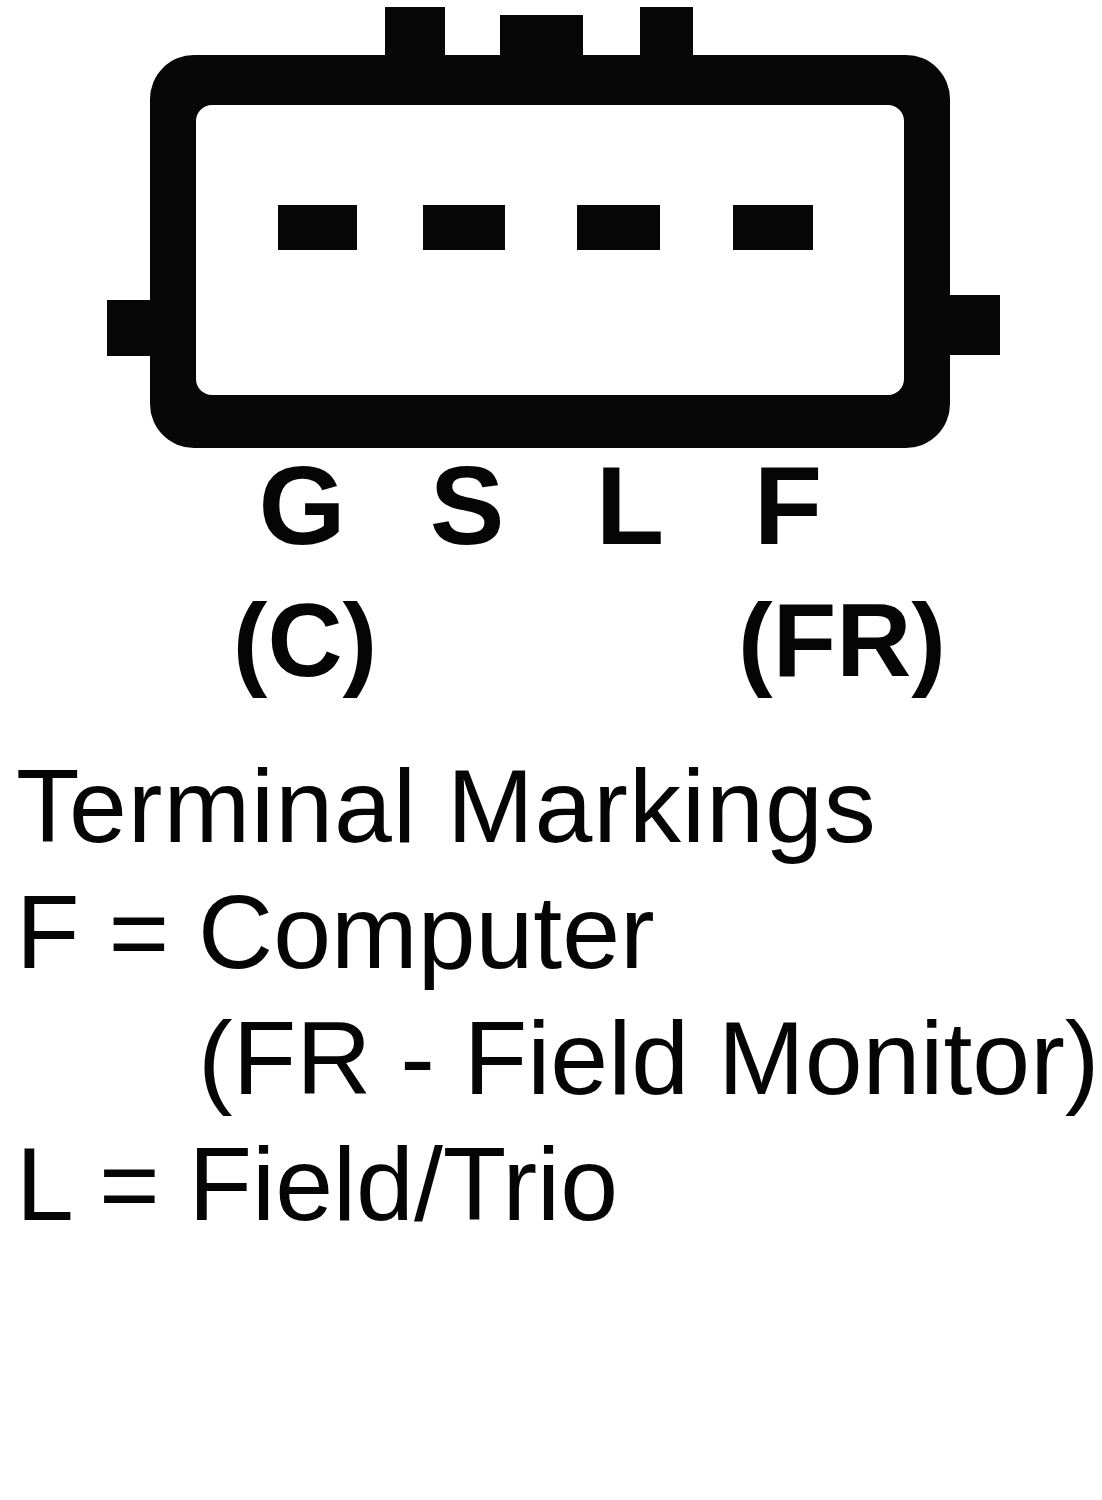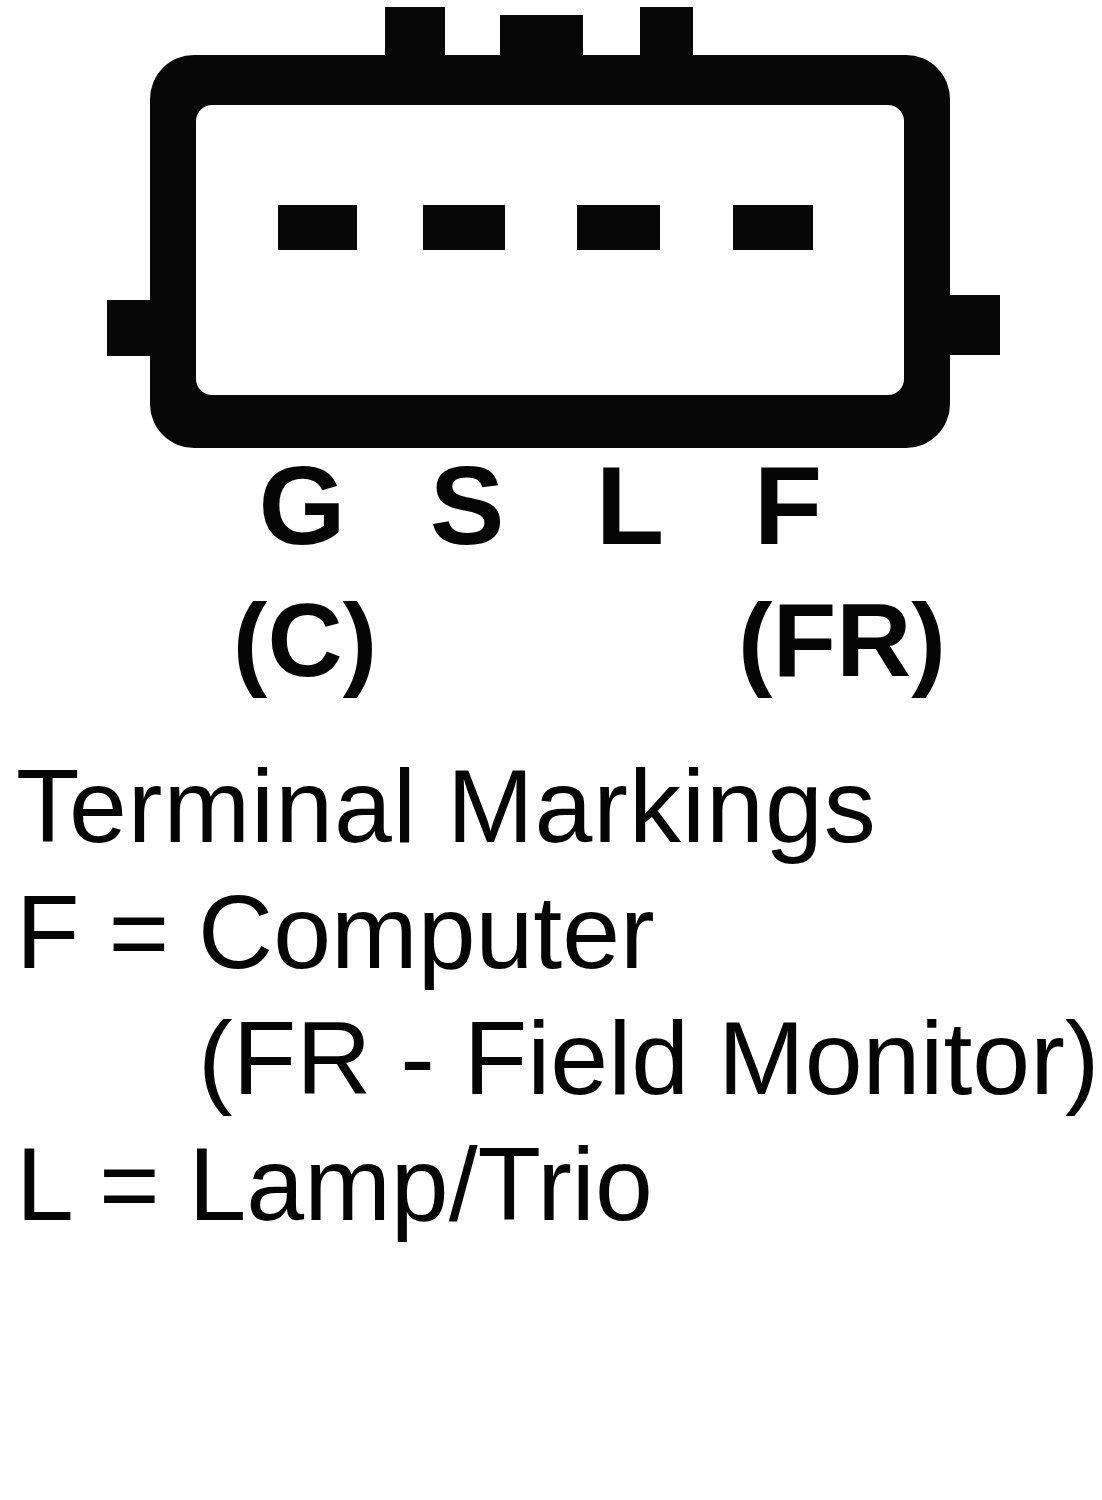--- a/index.html
+++ b/index.html
@@ -80,16 +80,16 @@
   <div class="pin-label pl-l">L</div>
   <div class="pin-label pl-f">F</div>
 
   <div class="alt-label al-c">(C)</div>
   <div class="alt-label al-fr">(FR)</div>
 
   <div class="legend">
     <div class="legend-title">Terminal Markings</div>
     <div class="legend-line">F = Computer</div>
     <div class="legend-line indent">(FR - Field Monitor)</div>
-    <div class="legend-line">L = Lamp/Trio</div>
+    <div class="legend-line">L = Field/Trio</div>
   </div>
 
 </div>
 
 </body></html>

